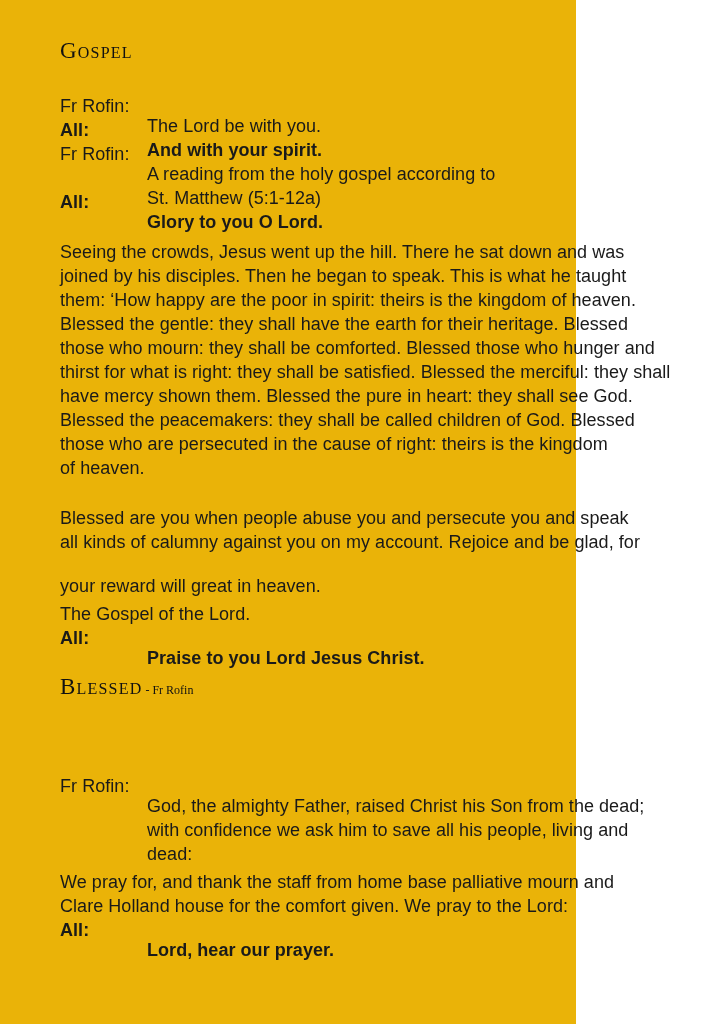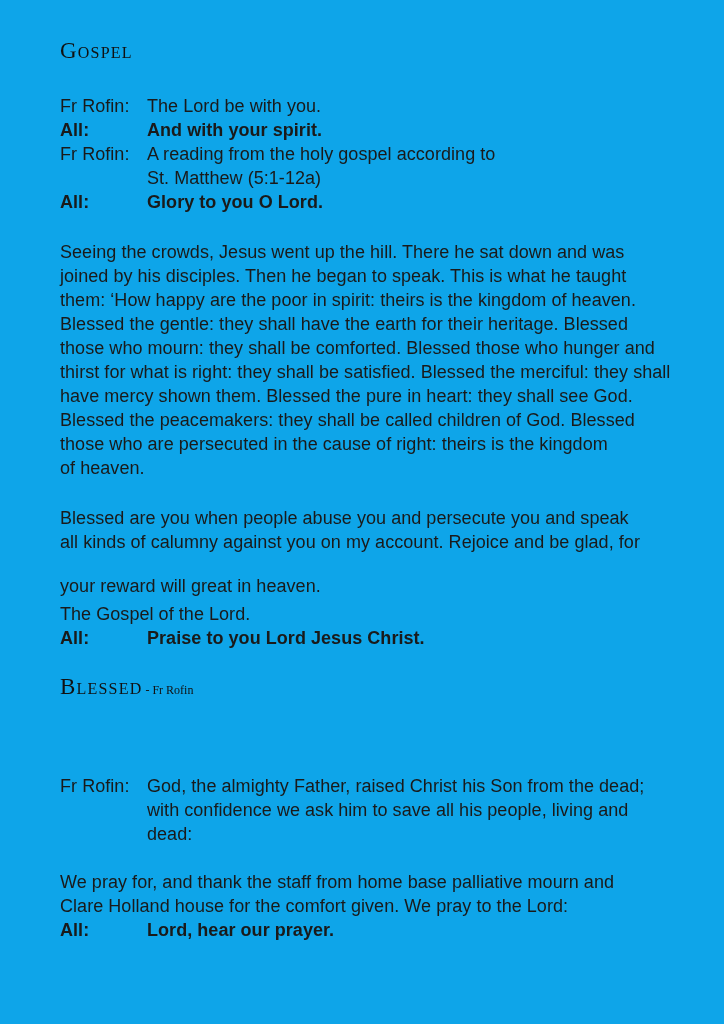--- a/index.html
+++ b/index.html
@@ -1,31 +1,31 @@
 <!DOCTYPE html>
 <html><head>
 <meta charset="utf-8">
 <style>
   html, body { margin: 0; padding: 0; background: #ffffff; }
   body { width: 724px; height: 1024px; position: relative; overflow: hidden; color: #1a1a1a; }
-  .page { position: absolute; left: 0; top: 0; width: 724px; height: 1024px; background: #0ea5e9; }
+  .page { position: absolute; left: 0; top: 0; width: 576px; height: 1024px; background: #eab308; }
   .line {
     position: absolute; left: 60px; white-space: nowrap;
     font-family: "Liberation Sans", sans-serif; font-size: 18px; line-height: 24px; height: 24px;
     letter-spacing: 0.05px;
   }
   .heading {
     position: absolute; left: 60px; white-space: nowrap;
     font-family: "Liberation Serif", serif; font-variant: small-caps; letter-spacing: 1.2px;
     color: #111;
   }
   .heading .main { font-size: 23px; }
   .heading .sub { font-family: Liberation Serif, serif; font-variant: normal; letter-spacing: 0; font-size: 12px; }
   .spk { position: absolute; left: 0; }
-  .txt { position: absolute; left: 87px; }
+  .txt { position: absolute; left: 87px; margin-top: 20px; }
   .bold { font-weight: bold; }
 </style>
 </head>
 <body>
 
 <div class="page">
 
   <div class="heading" style="top:38px;">
     <span class="main">Gospel</span>
   </div>

